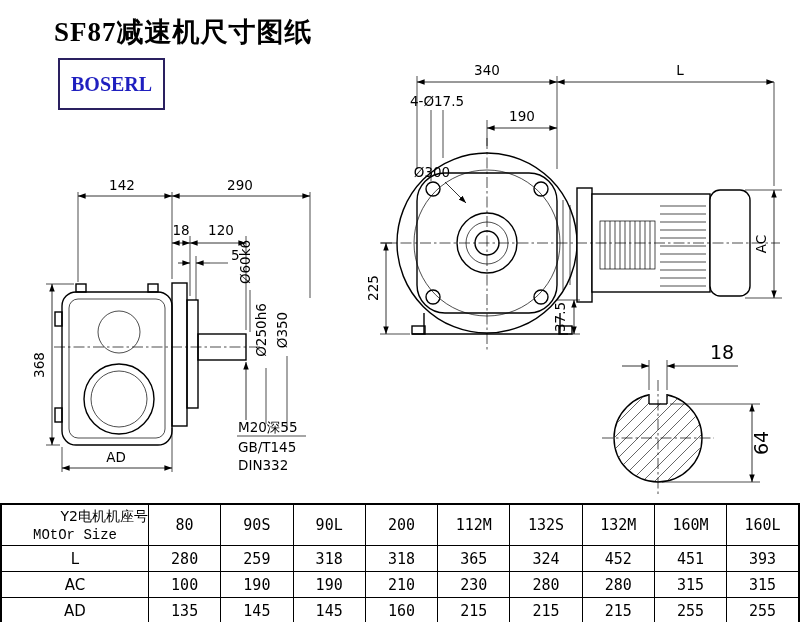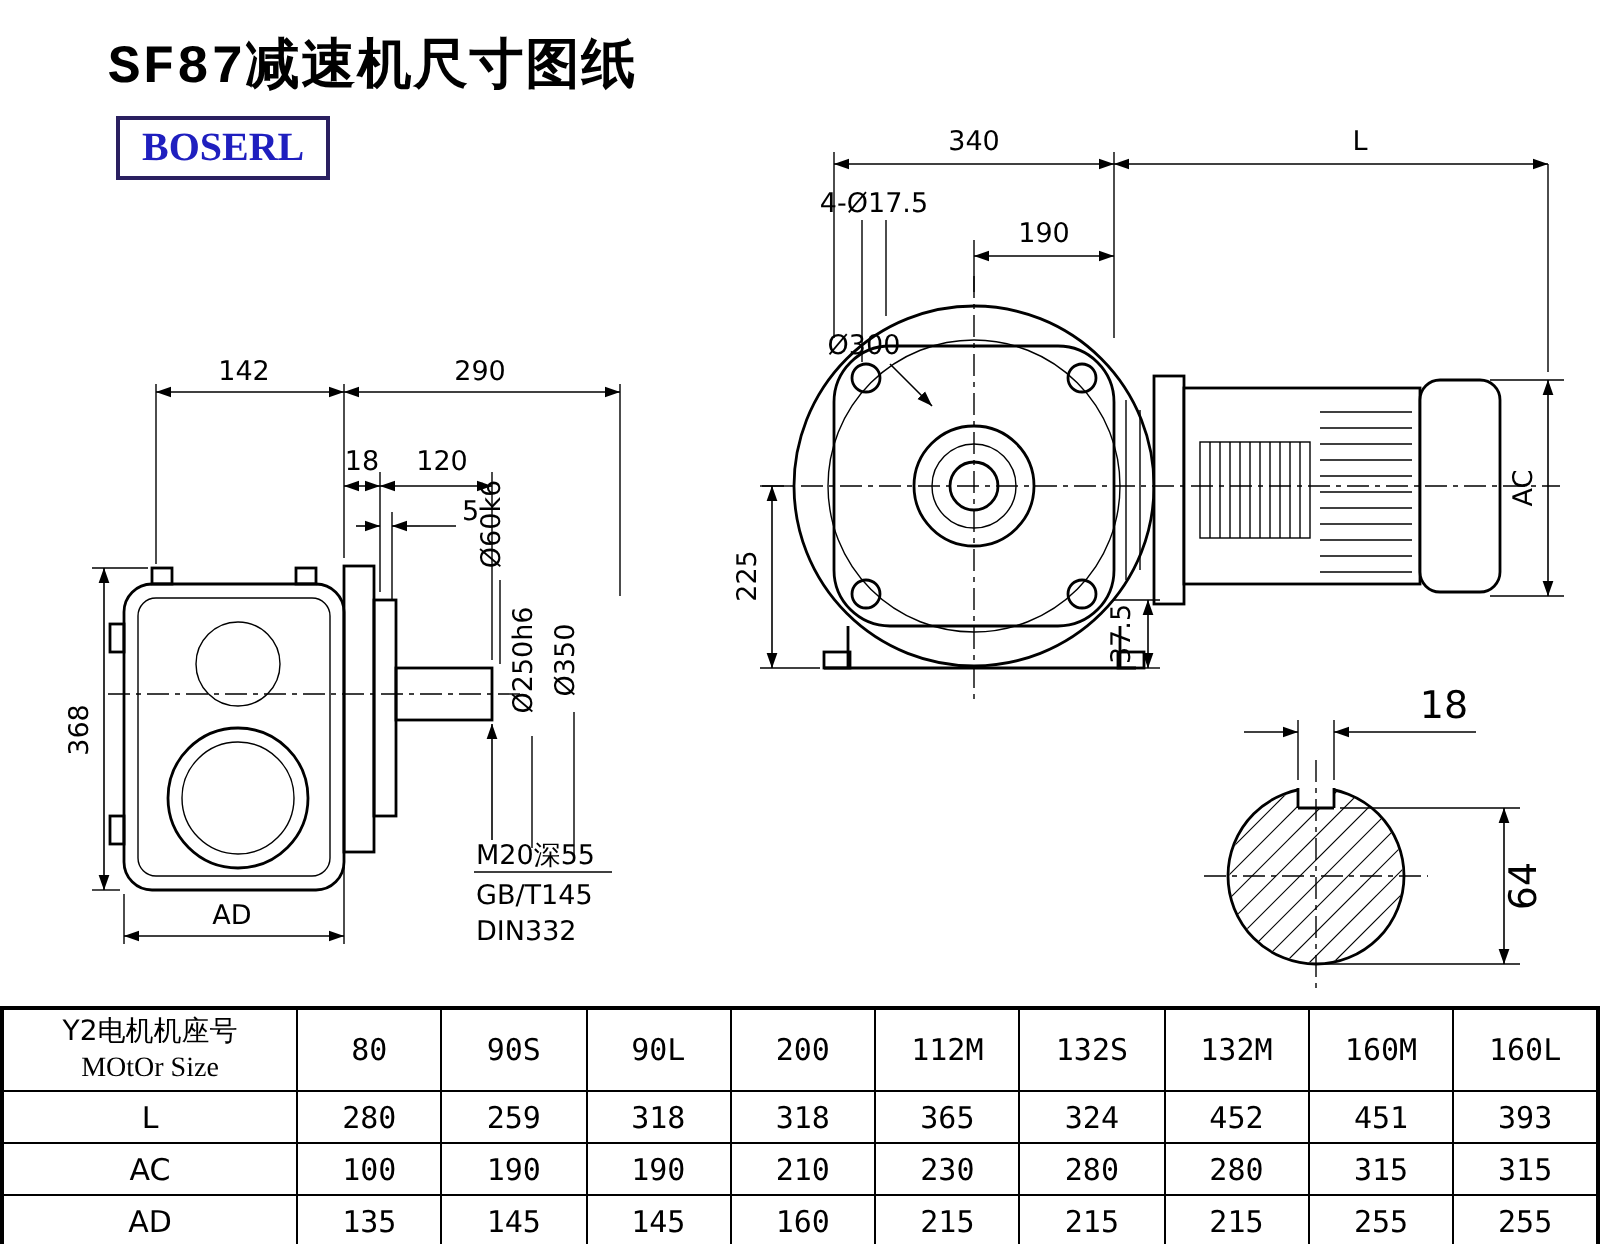--- a/index.html
+++ b/index.html
@@ -2,26 +2,26 @@
 <html><head>
 <meta charset="utf-8">
 <style>
   html,body{margin:0;padding:0;}
   body{
     width:800px;height:622px;position:relative;background:#ffffff;
     font-family:"DejaVu Sans",sans-serif;color:#000;overflow:hidden;
   }
   .title{
     position:absolute;left:54px;top:14px;font-size:27px;font-weight:bold;
-    letter-spacing:1px;font-family:Liberation Mono, monospace;
+    letter-spacing:1px;font-family:Liberation Serif, serif;
   }
   .logo{
     position:absolute;left:58px;top:58px;border:2px solid #2a2060;background:#fff;
     color:#1f1fbf;font-family:"Liberation Serif","DejaVu Serif",serif;
-    font-weight:bold;font-size:20px;padding:2px 11px;line-height:24px;
+    font-weight:bold;font-size:20px;padding:12px 11px;line-height:24px;
   }
   svg.drawing{position:absolute;left:0;top:0;}
   
   .obj{fill:none;stroke:#000;stroke-width:1.4;}
   .objf{fill:#fff;stroke:#000;stroke-width:1.4;}
   .thin{fill:none;stroke:#000;stroke-width:0.7;}
   .ext{fill:none;stroke:#000;stroke-width:0.7;}
   .cl{fill:none;stroke:#000;stroke-width:0.7;stroke-dasharray:11 3 2.5 3;}
   .dim{fill:none;stroke:#000;stroke-width:0.8;marker-start:url(#arr);marker-end:url(#arr);}
   .dime{fill:none;stroke:#000;stroke-width:0.8;marker-end:url(#arr);}
@@ -32,22 +32,22 @@
   .mid{text-anchor:middle;}
   
   .dim-table{
     position:absolute;left:0;top:503px;width:800px;border-collapse:collapse;
     table-layout:fixed;border:2px solid #000;
     font-family:"DejaVu Sans Mono","DejaVu Sans",monospace;font-size:15px;
   }
   .dim-table td{border:1px solid #000;text-align:center;vertical-align:middle;padding:0;height:25px;}
   .dim-table tr.hdr td{height:40px;}
   .dim-table td.first{width:146px;font-family:"DejaVu Sans",sans-serif;}
-  .dim-table .cn{font-size:14px;line-height:19px;}
-  .dim-table .en{font-size:14px;line-height:18px;font-family:Liberation Serif, serif;}
+  .dim-table .cn{font-size:14px;line-height:19px;text-align:right;}
+  .dim-table .en{font-size:14px;line-height:18px;font-family:Liberation Mono, monospace;}
 </style>
 </head>
 <body>
 
 <div class="title">SF87减速机尺寸图纸</div>
 <div class="logo">BOSERL</div>
 
 <svg class="drawing" width="800" height="500" viewBox="0 0 800 500">
   <defs>
     <marker id="arr" viewBox="0 0 10 10" refX="9.5" refY="5" markerWidth="10" markerHeight="10" orient="auto-start-reverse">

